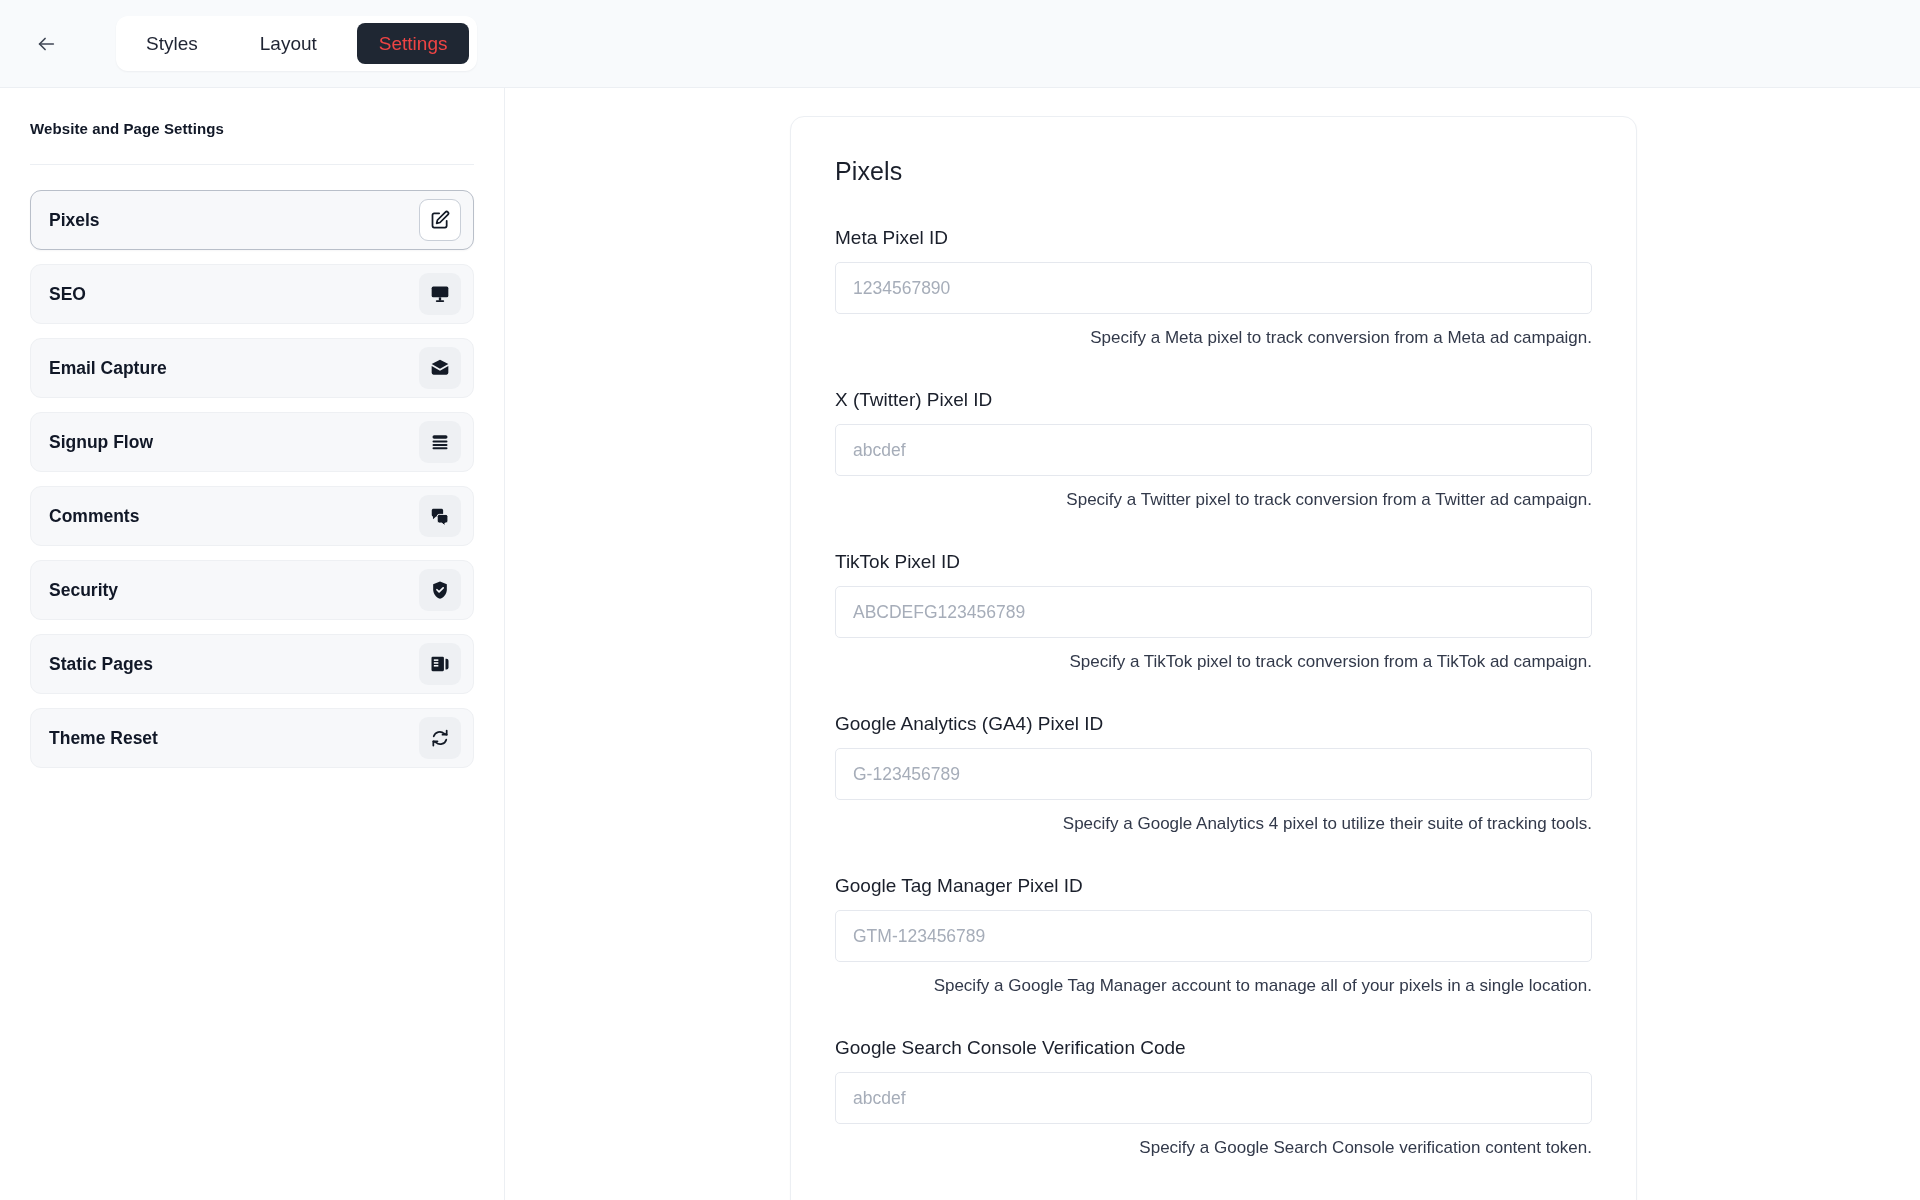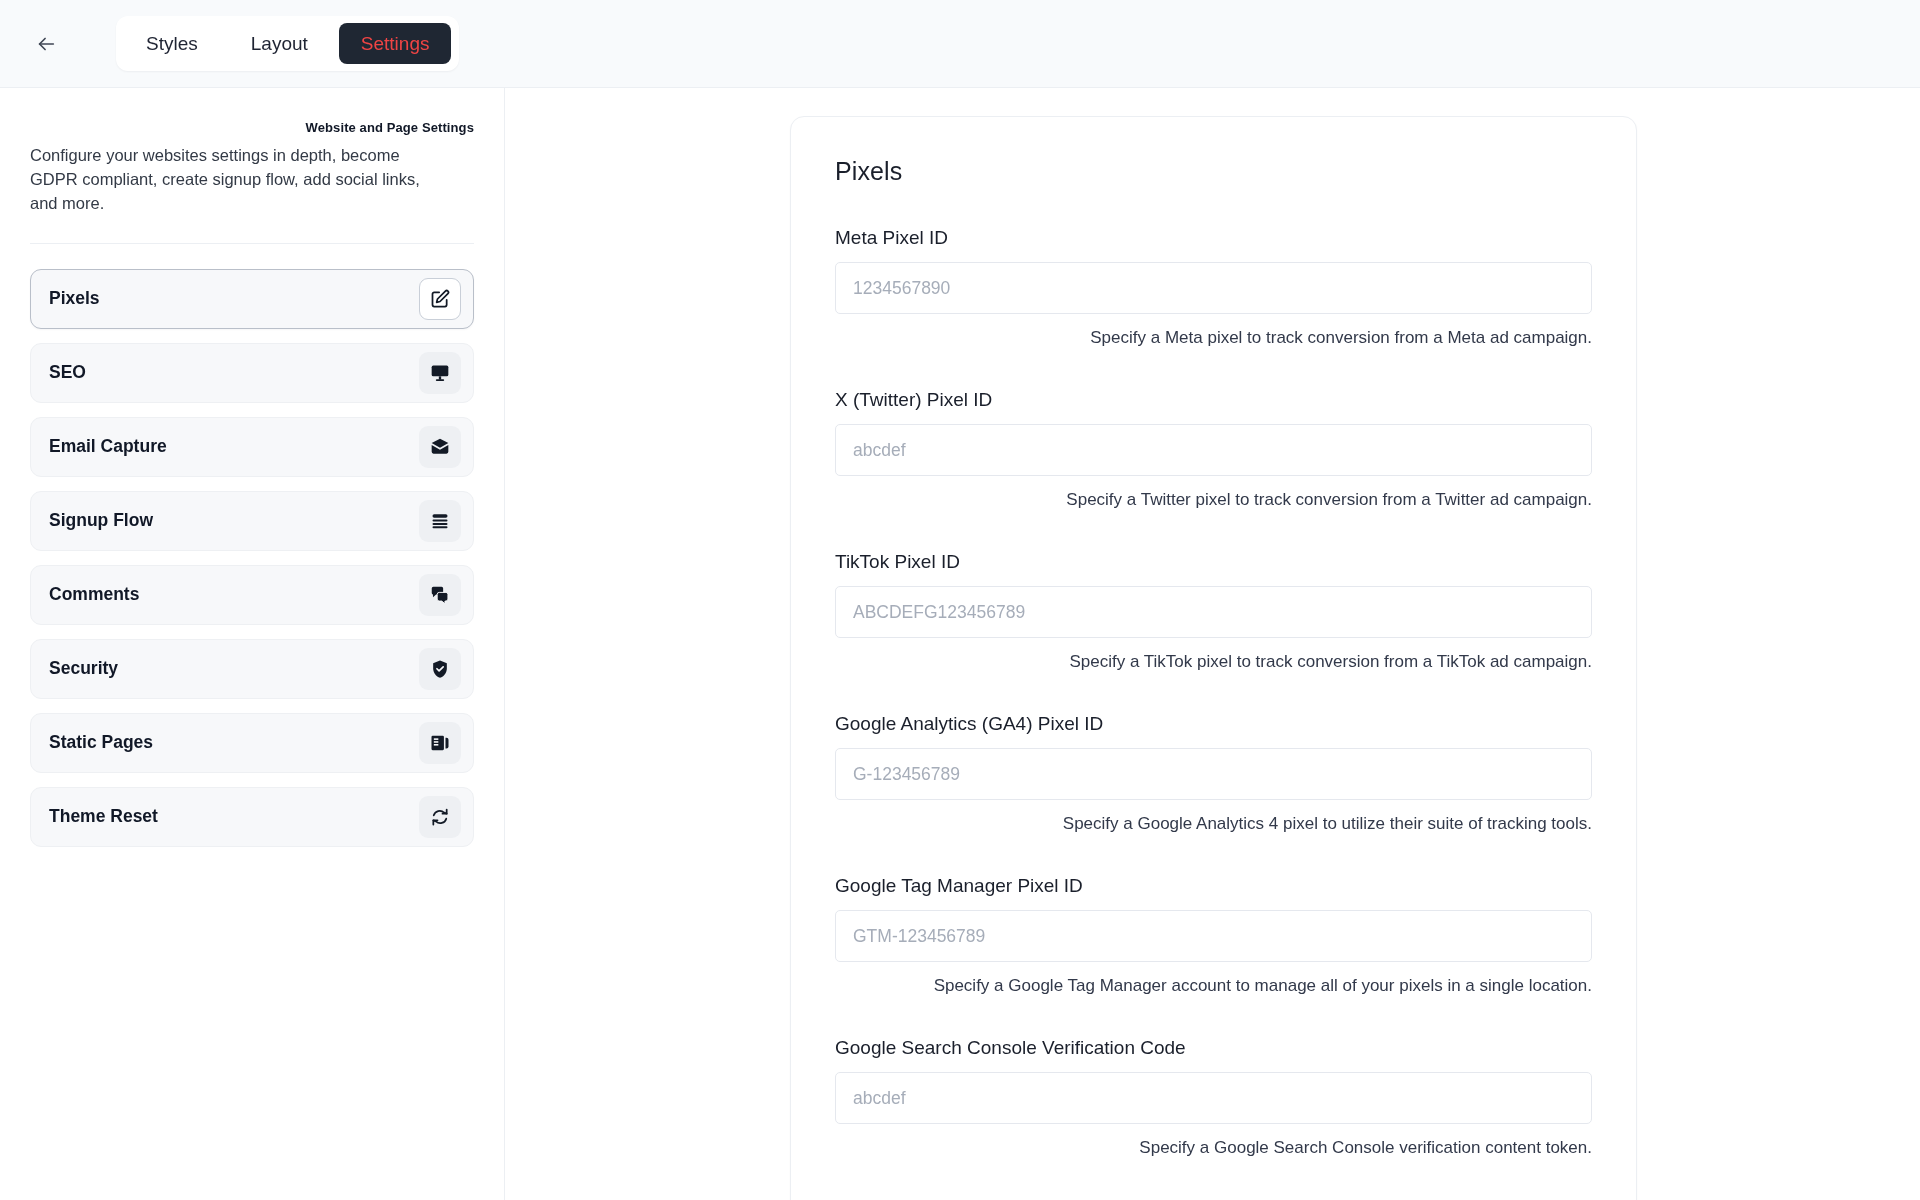--- a/index.html
+++ b/index.html
@@ -39,21 +39,21 @@
     color: #3f4654;
   }
 
   .tabs {
     margin-left: 48px;
     background: #ffffff;
     border-radius: 12px;
     padding: 7px 8px;
     display: flex;
     align-items: center;
-    gap: 9px;
+    gap: 18px;
     box-shadow: 0 1px 2px rgba(16,24,40,0.05);
   }
 
   .tab {
     padding: 11px 22px;
     border-radius: 8px;
     font-size: 19px;
     font-weight: 500;
     color: #1f2433;
     cursor: pointer;
@@ -77,25 +77,24 @@
   .sidebar {
     width: 505px;
     flex: 0 0 505px;
     border-right: 1px solid #eceff3;
     padding: 32px 30px 0 30px;
     background: #ffffff;
     overflow: hidden;
   }
 
   .sidebar-title {
-    font-size: 13px;
+    font-size: 15px;
     font-weight: 700;
     color: #111827;
     letter-spacing: 0.1px;
-    text-align: right;
   }
 
   .sidebar-desc {
     margin-top: 9px;
     font-size: 16.5px;
     line-height: 1.45;
     color: #333a46;
     max-width: 420px;
   }
 
@@ -239,21 +238,20 @@
     <div class="tab active">Settings</div>
   </div>
 
 </div>
 
 <div class="layout">
 
   <div class="sidebar">
 
     <div class="sidebar-title">Website and Page Settings</div>
-    <div class="sidebar-desc">Configure your websites settings in depth, become GDPR compliant, create signup flow, add social links, and more.</div>
 
     <div class="sidebar-divider"></div>
 
     <div class="nav-list">
 
       <div class="nav-item selected">
         <span class="nav-label">Pixels</span>
         <span class="nav-icon-box">
           <svg width="20" height="20" viewBox="0 0 24 24" fill="none" stroke="currentColor" stroke-width="2.1" stroke-linecap="round" stroke-linejoin="round">
             <path d="M11 4H5a2 2 0 0 0-2 2v13a2 2 0 0 0 2 2h13a2 2 0 0 0 2-2v-6"></path>

